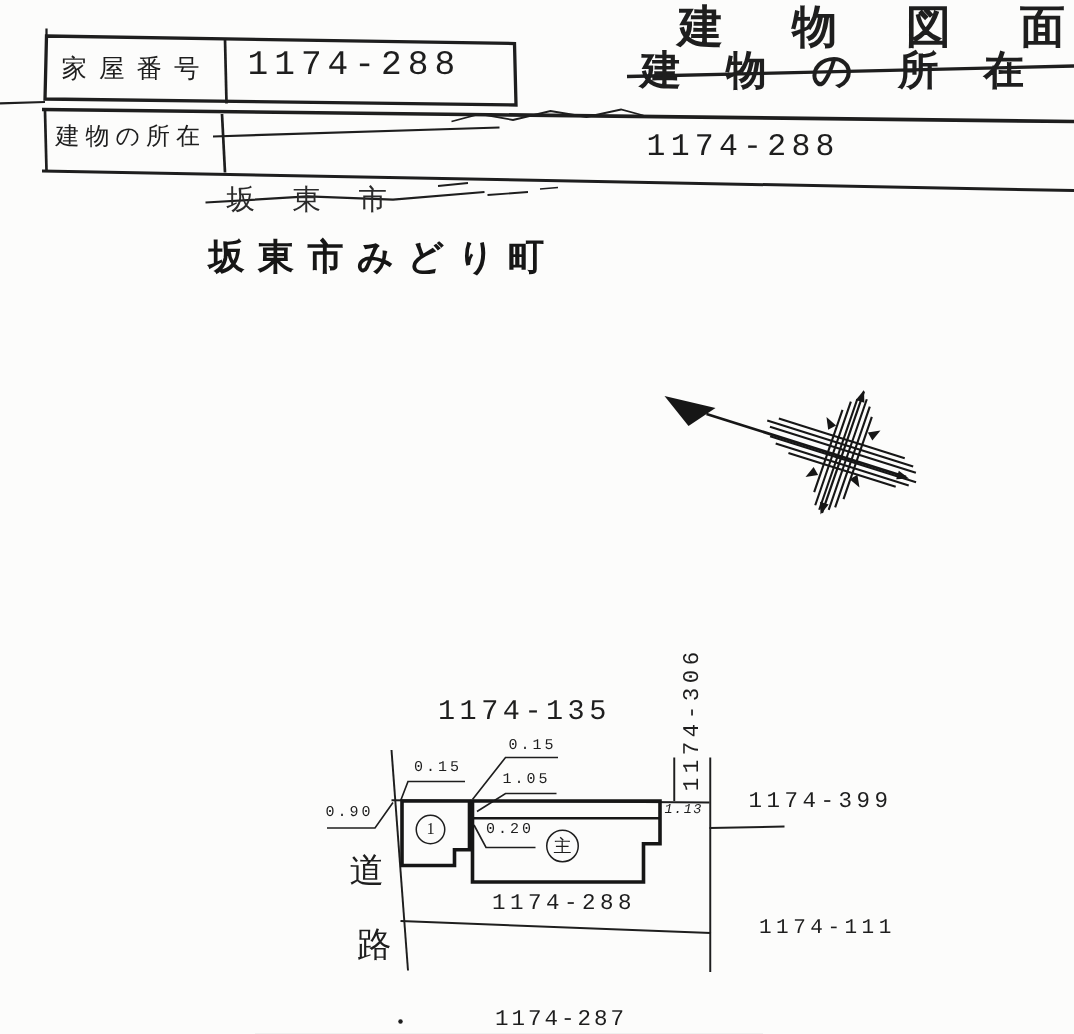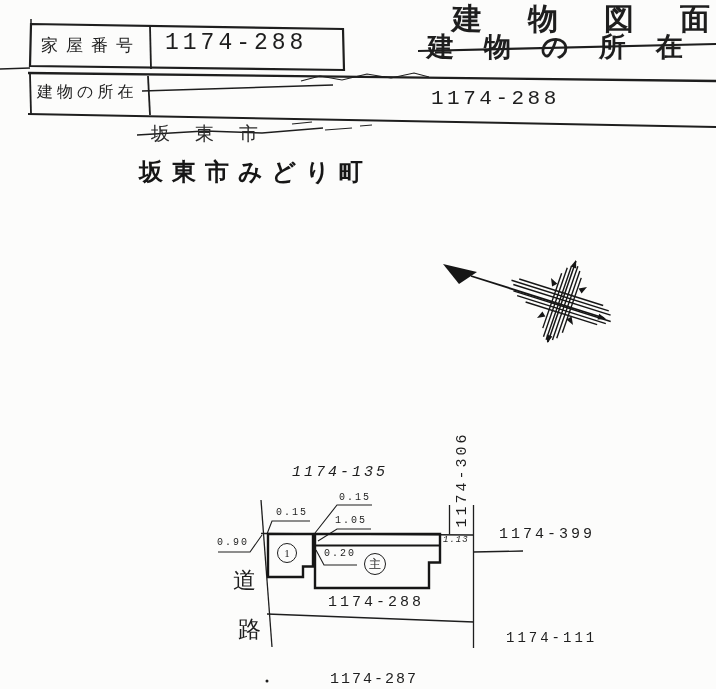--- a/index.html
+++ b/index.html
@@ -18,25 +18,25 @@
   .mono{ font-family:"Liberation Mono","DejaVu Sans Mono", monospace; }
   .title1{ left:452px; top:4px;  font-size:30px; letter-spacing:46px; font-weight:600; }
   .title2{ left:427px; top:34px; font-size:27px; letter-spacing:30px; font-weight:600; }
   .houselabel{ left:41px;  top:37px; font-size:17px; letter-spacing:8px; }
   .housevalue{ left:165px; top:32px; font-size:23px; letter-spacing:4px; }
   .loclabel{ left:37px;  top:84px; font-size:16px; letter-spacing:4px; }
   .locold{   left:149px; top:80px; font-size:17px; letter-spacing:0.5px; }
   .locnum{   left:431px; top:88px; font-size:21px; letter-spacing:3.5px; }
   .stampold{ left:151px; top:124px; font-size:19px; letter-spacing:25px; color:#2b2b2b; }
   .stampnew{ left:139px; top:160px; font-size:24px; letter-spacing:9px; font-weight:bold; color:#161616; }
-  .p135{ left:292px; top:465px; font-size:15px; letter-spacing:3px;font-style:italic; }
+  .p135{ left:292px; top:465px; font-size:19px; letter-spacing:3px; }
   .p306wrap{ left:414px; top:472px; width:96px; text-align:center;
              transform:rotate(-90deg); font-size:15px; letter-spacing:3px; }
   .p399{ left:499px; top:527px; font-size:15px; letter-spacing:3px; }
-  .p111{ left:506px; top:631px; font-size:14px; letter-spacing:3px; }
+  .p111{ left:506px; top:612px; font-size:14px; letter-spacing:3px; }
   .p288{ left:328px; top:595px; font-size:15px; letter-spacing:3px; }
   .p287{ left:330px; top:652px; font-size:15px; letter-spacing:2px;margin-top:20px; }
   .dim{ font-size:10px; letter-spacing:2px; }
   .d090{ left:217px; top:538px; }
   .d015a{ left:276px; top:508px; }
   .d015b{ left:339px; top:493px; }
   .d105{ left:335px; top:516px; }
   .d020{ left:324px; top:549px; }
   .d113{ left:443px; top:536px; font-size:9px; letter-spacing:1px;font-style:italic; }
   .road1{ left:233px; top:569px; font-size:23px; }

